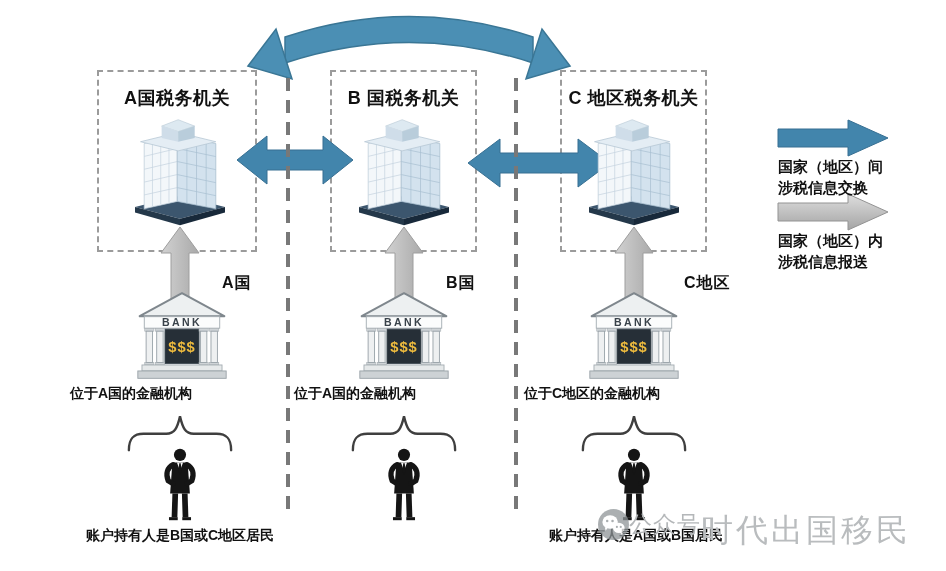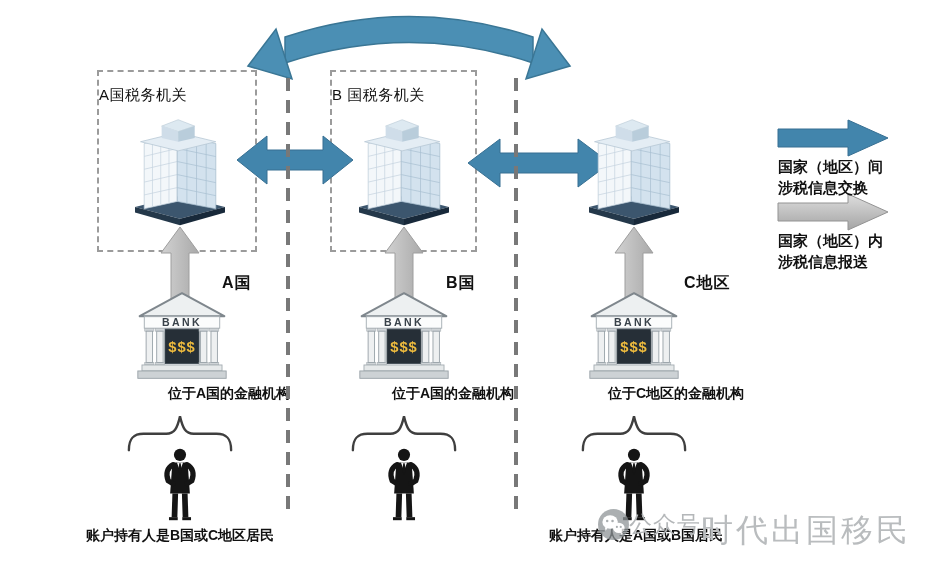--- a/index.html
+++ b/index.html
@@ -2,30 +2,30 @@
 <html><head>
 <meta charset="utf-8">
 <style>
   html,body{margin:0;padding:0;background:#fff;}
   #canvas{
     position:relative;width:946px;height:571px;background:#ffffff;overflow:hidden;
     font-family:"Liberation Sans","DejaVu Sans",sans-serif;color:#111;
   }
   
   .auth-box{position:absolute;top:70px;height:182px;border:2px dashed #9b9b9b;box-sizing:border-box;z-index:1;}
-  .auth-title{position:absolute;top:14px;left:0;right:0;font-size:15px;font-weight:normal;letter-spacing:.5px;white-space:nowrap;}
+  .auth-title{position:absolute;top:14px;left:0;right:0;text-align:center;font-size:18px;font-weight:bold;letter-spacing:.5px;white-space:nowrap;}
   
   #arrows{position:absolute;left:0;top:0;z-index:2;}
   
   .building{position:absolute;top:116px;width:104px;height:112px;z-index:3;}
   .bank{position:absolute;top:291px;width:92px;height:90px;z-index:3;}
   .brace{position:absolute;top:410px;width:112px;height:42px;z-index:3;}
   .person{position:absolute;top:448px;width:58px;height:76px;z-index:3;}
   .region-label{position:absolute;top:273px;font-size:16px;font-weight:bold;letter-spacing:1px;z-index:3;white-space:nowrap;}
-  .institution{position:absolute;top:385px;width:220px;text-align:right;font-size:14px;font-weight:bold;z-index:3;white-space:nowrap;}
+  .institution{position:absolute;top:385px;width:220px;text-align:left;font-size:14px;font-weight:bold;z-index:3;white-space:nowrap;}
   .holder{position:absolute;top:527px;width:260px;text-align:center;font-size:14px;font-weight:bold;z-index:3;white-space:nowrap;}
   
   .vline{position:absolute;top:78px;height:432px;width:4px;z-index:4;
     background:repeating-linear-gradient(to bottom,#787878 0 13px,transparent 13px 22px);}
   
   .legend-label{position:absolute;left:778px;font-size:15px;font-weight:bold;line-height:21px;z-index:3;white-space:nowrap;}
   
   #watermark{position:absolute;left:598px;top:509px;display:flex;align-items:flex-start;z-index:6;white-space:nowrap;}
   #watermark .wm-icon{width:31px;height:31px;opacity:.75;}
   #watermark .wm-label{font-size:23px;color:#b4b7b9;letter-spacing:1px;}
@@ -137,20 +137,23 @@
     <polygon points="778,129 848,129 848,120 888,138 848,156 848,147 778,147" fill="#4285ac" stroke="#376f92" stroke-width="1"></polygon>
     <polygon points="778,203 848,203 848,194 888,212 848,230 848,221 778,221" fill="url(#silverGrad)" stroke="#939393" stroke-width="1"></polygon>
   </svg>
 
   <div class="auth-box" style="left:97px;width:160px;">
     <div class="auth-title">A国税务机关</div>
   </div>
   <div class="auth-box" style="left:330px;width:147px;">
     <div class="auth-title">B 国税务机关</div>
   </div>
+  <div class="auth-box" style="left:560px;width:147px;">
+    <div class="auth-title">C 地区税务机关</div>
+  </div>
 
   <svg class="building" style="left:128px;">
       <use href="#sym-building"></use>
     </svg>
   <svg class="building" style="left:352px;">
       <use href="#sym-building"></use>
     </svg>
   <svg class="building" style="left:582px;">
       <use href="#sym-building"></use>
     </svg>

